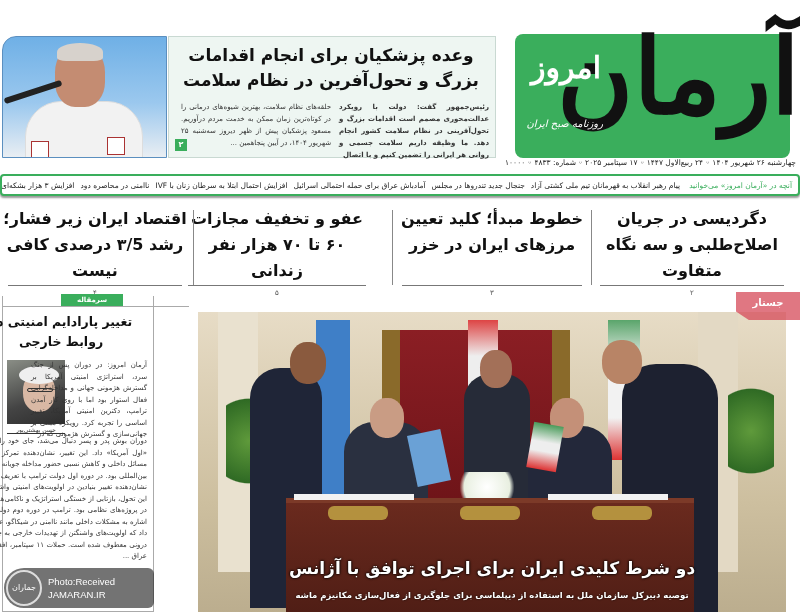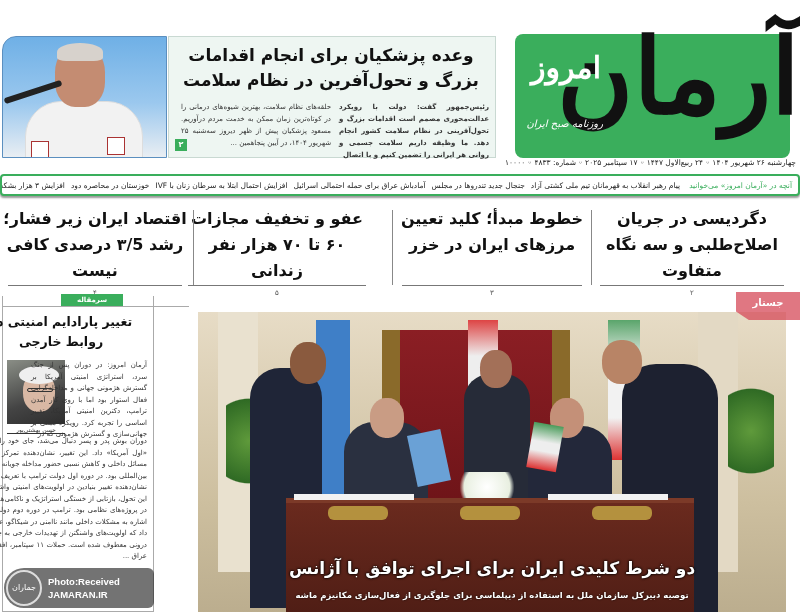--- a/index.html
+++ b/index.html
@@ -49,21 +49,21 @@
   #ed-title { position: absolute; right: 6px; top: 16px; width: 172px; font-weight: bold; font-size: 12.5px; line-height: 20px; text-align: center; color: #111; }
   #ed-photo { position: absolute; left: 4px; top: 64px; width: 58px; height: 64px; background: linear-gradient(160deg, #8a8e86, #444 60%, #2d2d2d); overflow: hidden; }
   #ed-photo .face { position: absolute; left: 16px; top: 12px; width: 32px; height: 40px; background: #d9b8a4; border-radius: 46%; }
   #ed-photo .hair { position: absolute; left: 12px; top: 6px; width: 40px; height: 18px; background: #efefef; border-radius: 50%; }
   #ed-photo .glasses { position: absolute; left: 20px; top: 28px; width: 26px; height: 4px; border: 1px solid #333; border-radius: 2px; }
   #ed-author { position: absolute; left: 4px; top: 130px; width: 58px; font-size: 6px; text-align: center; color: #333; border-bottom: 1px solid #333; }
   #ed-body1 { position: absolute; right: 6px; top: 64px; width: 116px; font-size: 7px; line-height: 11.5px; color: #333; text-align: justify; }
   #ed-body2 { position: absolute; right: 6px; top: 140px; width: 174px; font-size: 7px; line-height: 11.5px; color: #333; text-align: justify; }
   #watermark { left: 4px; top: 568px; width: 150px; height: 40px; background: rgba(40,40,40,0.65); border-radius: 20px 6px 6px 20px; display: flex; align-items: center; direction: ltr; }
   #wm-logo { width: 36px; height: 36px; border-radius: 50%; border: 2px solid #ddd; margin-left: 2px; color: #fff; font-size: 8px; text-align: center; line-height: 32px; }
-  #wm-text { color: #fff; font-size: 9.5px; line-height: 13px; margin-left: 6px; font-family: "Liberation Sans", sans-serif; font-weight: bold; }
+  #wm-text { color: #fff; font-size: 9.5px; line-height: 13px; margin-left: 6px; font-family: "Liberation Sans", sans-serif; }
 
   
   #main-photo { left: 198px; top: 312px; width: 588px; height: 316px; overflow: hidden; background: #d8cbb2; }
   .ph { position: absolute; }
   #main-corner { left: 736px; top: 292px; width: 64px; height: 28px; background: rgba(214, 74, 88, 0.75); clip-path: polygon(0 0, 100% 0, 100% 100%, 20% 100%, 0 70%); color: #fff; font-size: 10px; font-weight: bold; text-align: center; line-height: 22px; }
   #main-title { position: absolute; left: 0; top: 246px; width: 588px; text-align: center; font-weight: bold; font-size: 17px; color: #fff; text-shadow: 0 0 3px #000, 0 0 2px #000; }
   #main-sub { position: absolute; left: 0; top: 278px; width: 588px; text-align: center; font-size: 8.5px; font-weight: bold; color: #fff; text-shadow: 0 0 2px #000; }
 </style>
 </head>
 <body>
@@ -97,21 +97,21 @@
   <span class="tk-label">آنچه در «آرمان امروز» می‌خوانید</span>
   <span class="tk-sep"></span>
   <span class="tk-item">پیام رهبر انقلاب به قهرمانان تیم ملی کشتی آزاد</span>
   <span class="tk-sep"></span>
   <span class="tk-item">جنجال جدید تندروها در مجلس</span>
   <span class="tk-sep"></span>
   <span class="tk-item">آمادباش عراق برای حمله احتمالی اسرائیل</span>
   <span class="tk-sep"></span>
   <span class="tk-item">افزایش احتمال ابتلا به سرطان زنان با IVF</span>
   <span class="tk-sep"></span>
-  <span class="tk-item">خوزستان در محاصره دود</span>
+  <span class="tk-item">ناامنی در محاصره دود</span>
   <span class="tk-sep"></span>
   <span class="tk-item">افزایش ۳ هزار بشکه‌ای تولید روزانه نفت ایران و...</span>
 </div>
 
 <div class="abs hl" style="left:592px;width:200px;">
   <div class="hl-title">دگردیسی در جریان اصلاح‌طلبی و سه نگاه متفاوت</div>
   <div class="hl-page"><span>۲</span></div>
 </div>
 <div class="vdiv" style="left:591px;"></div>
 

